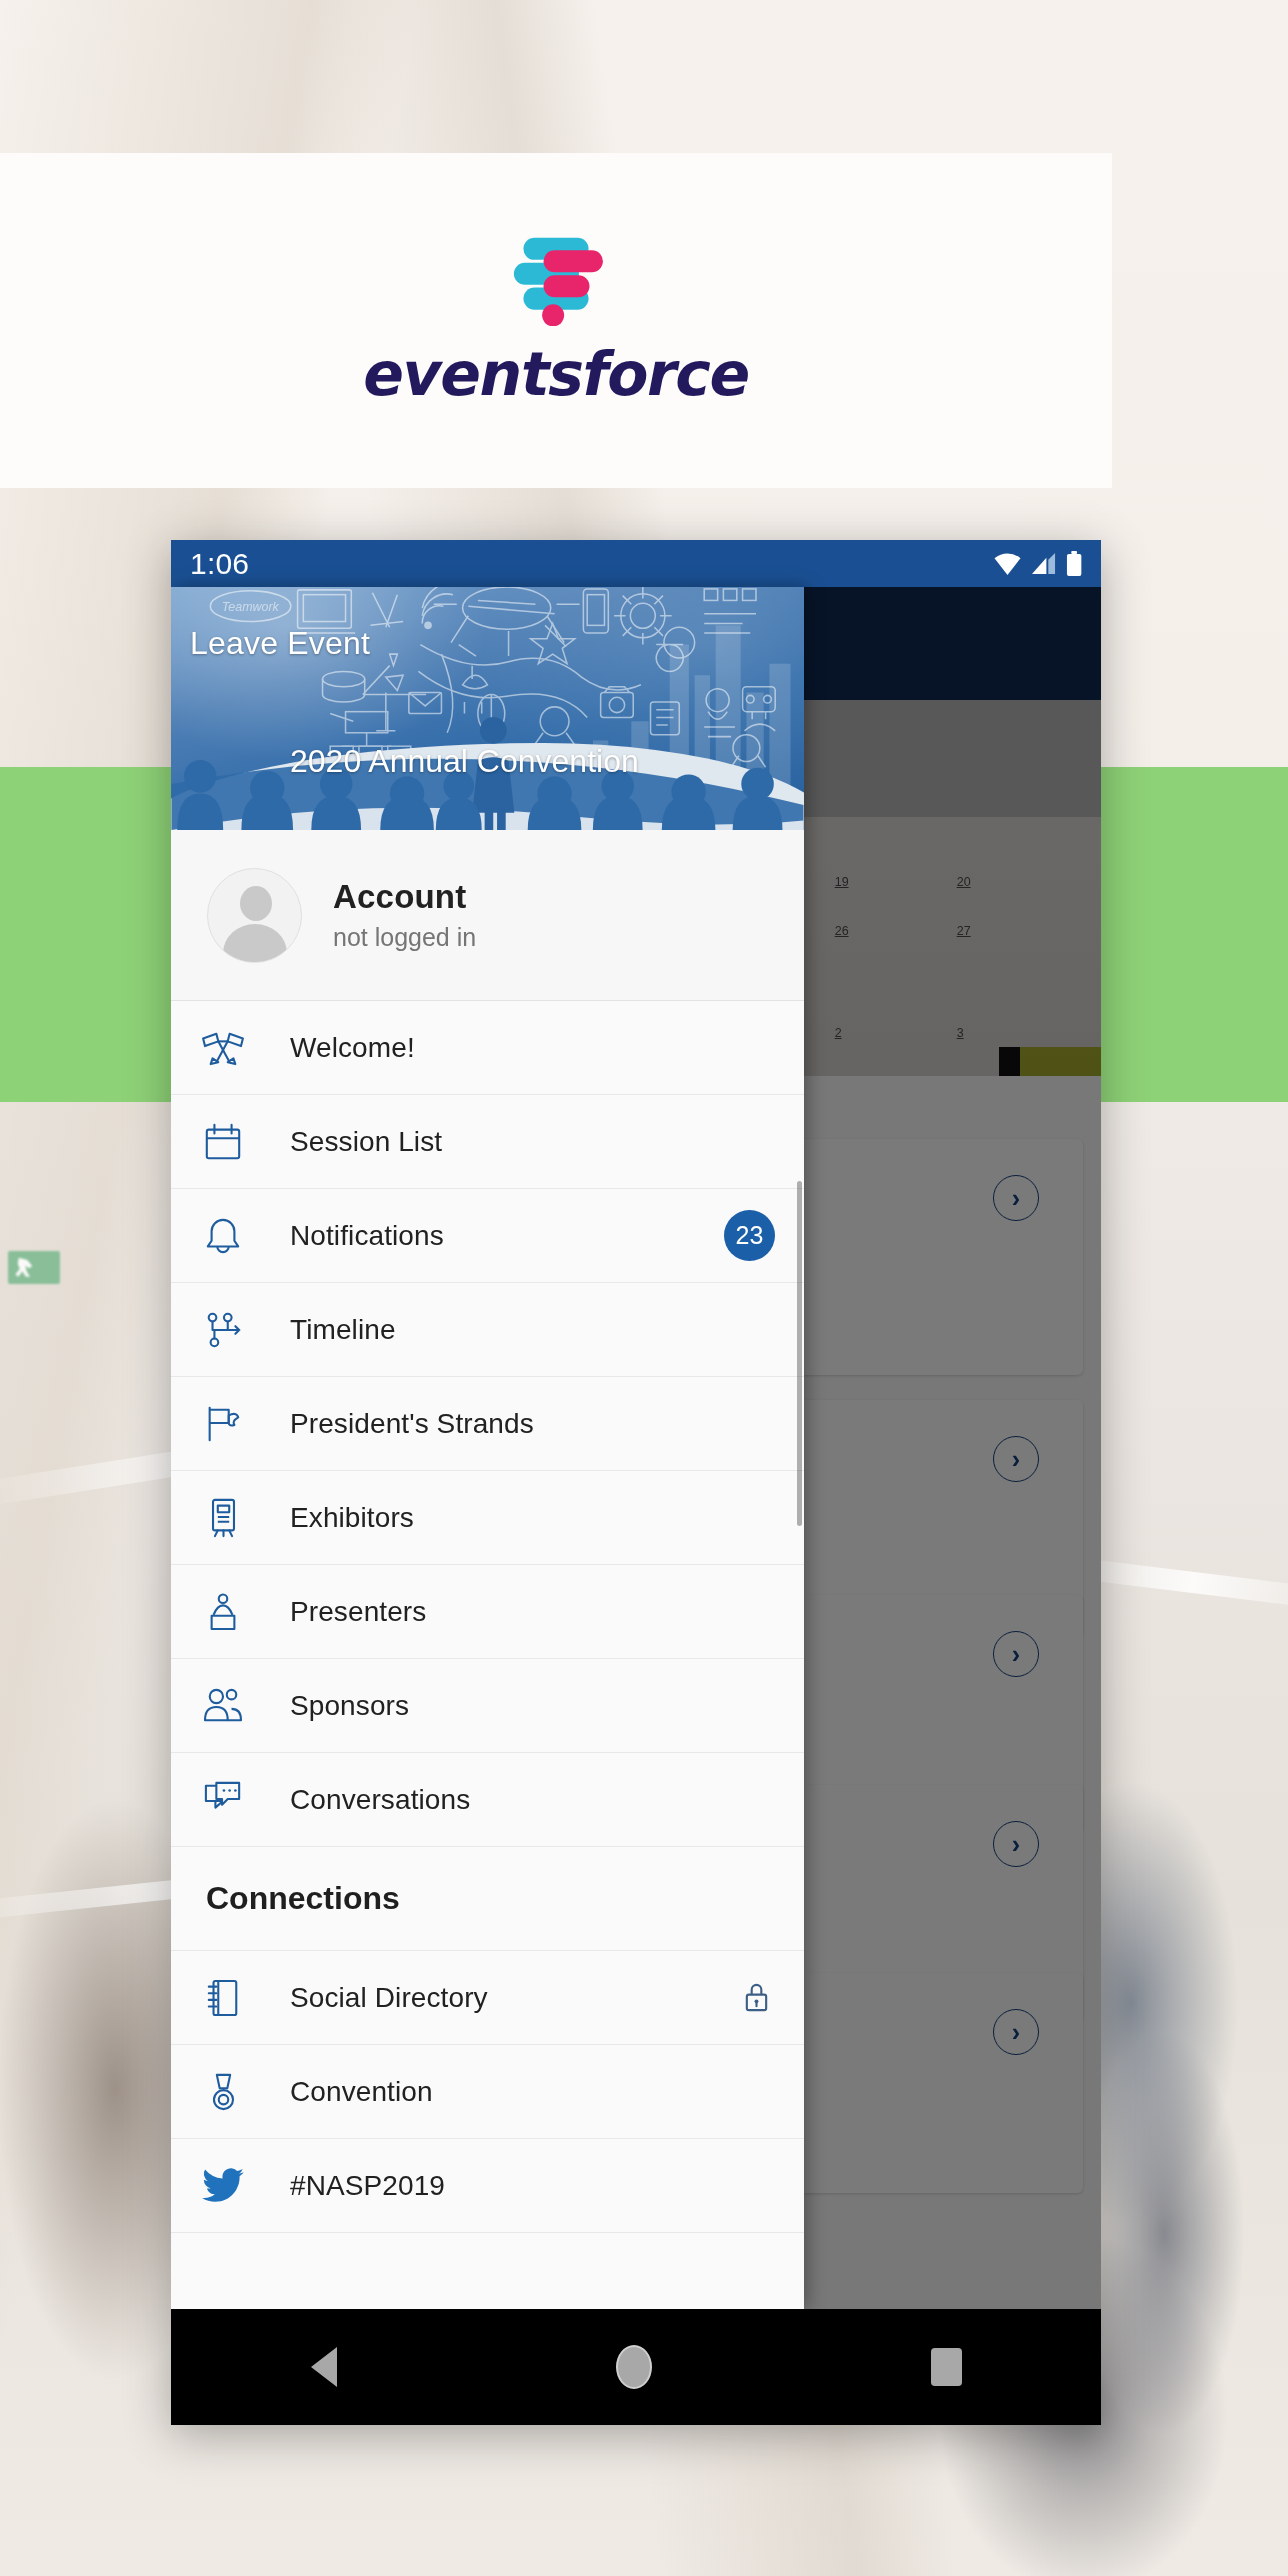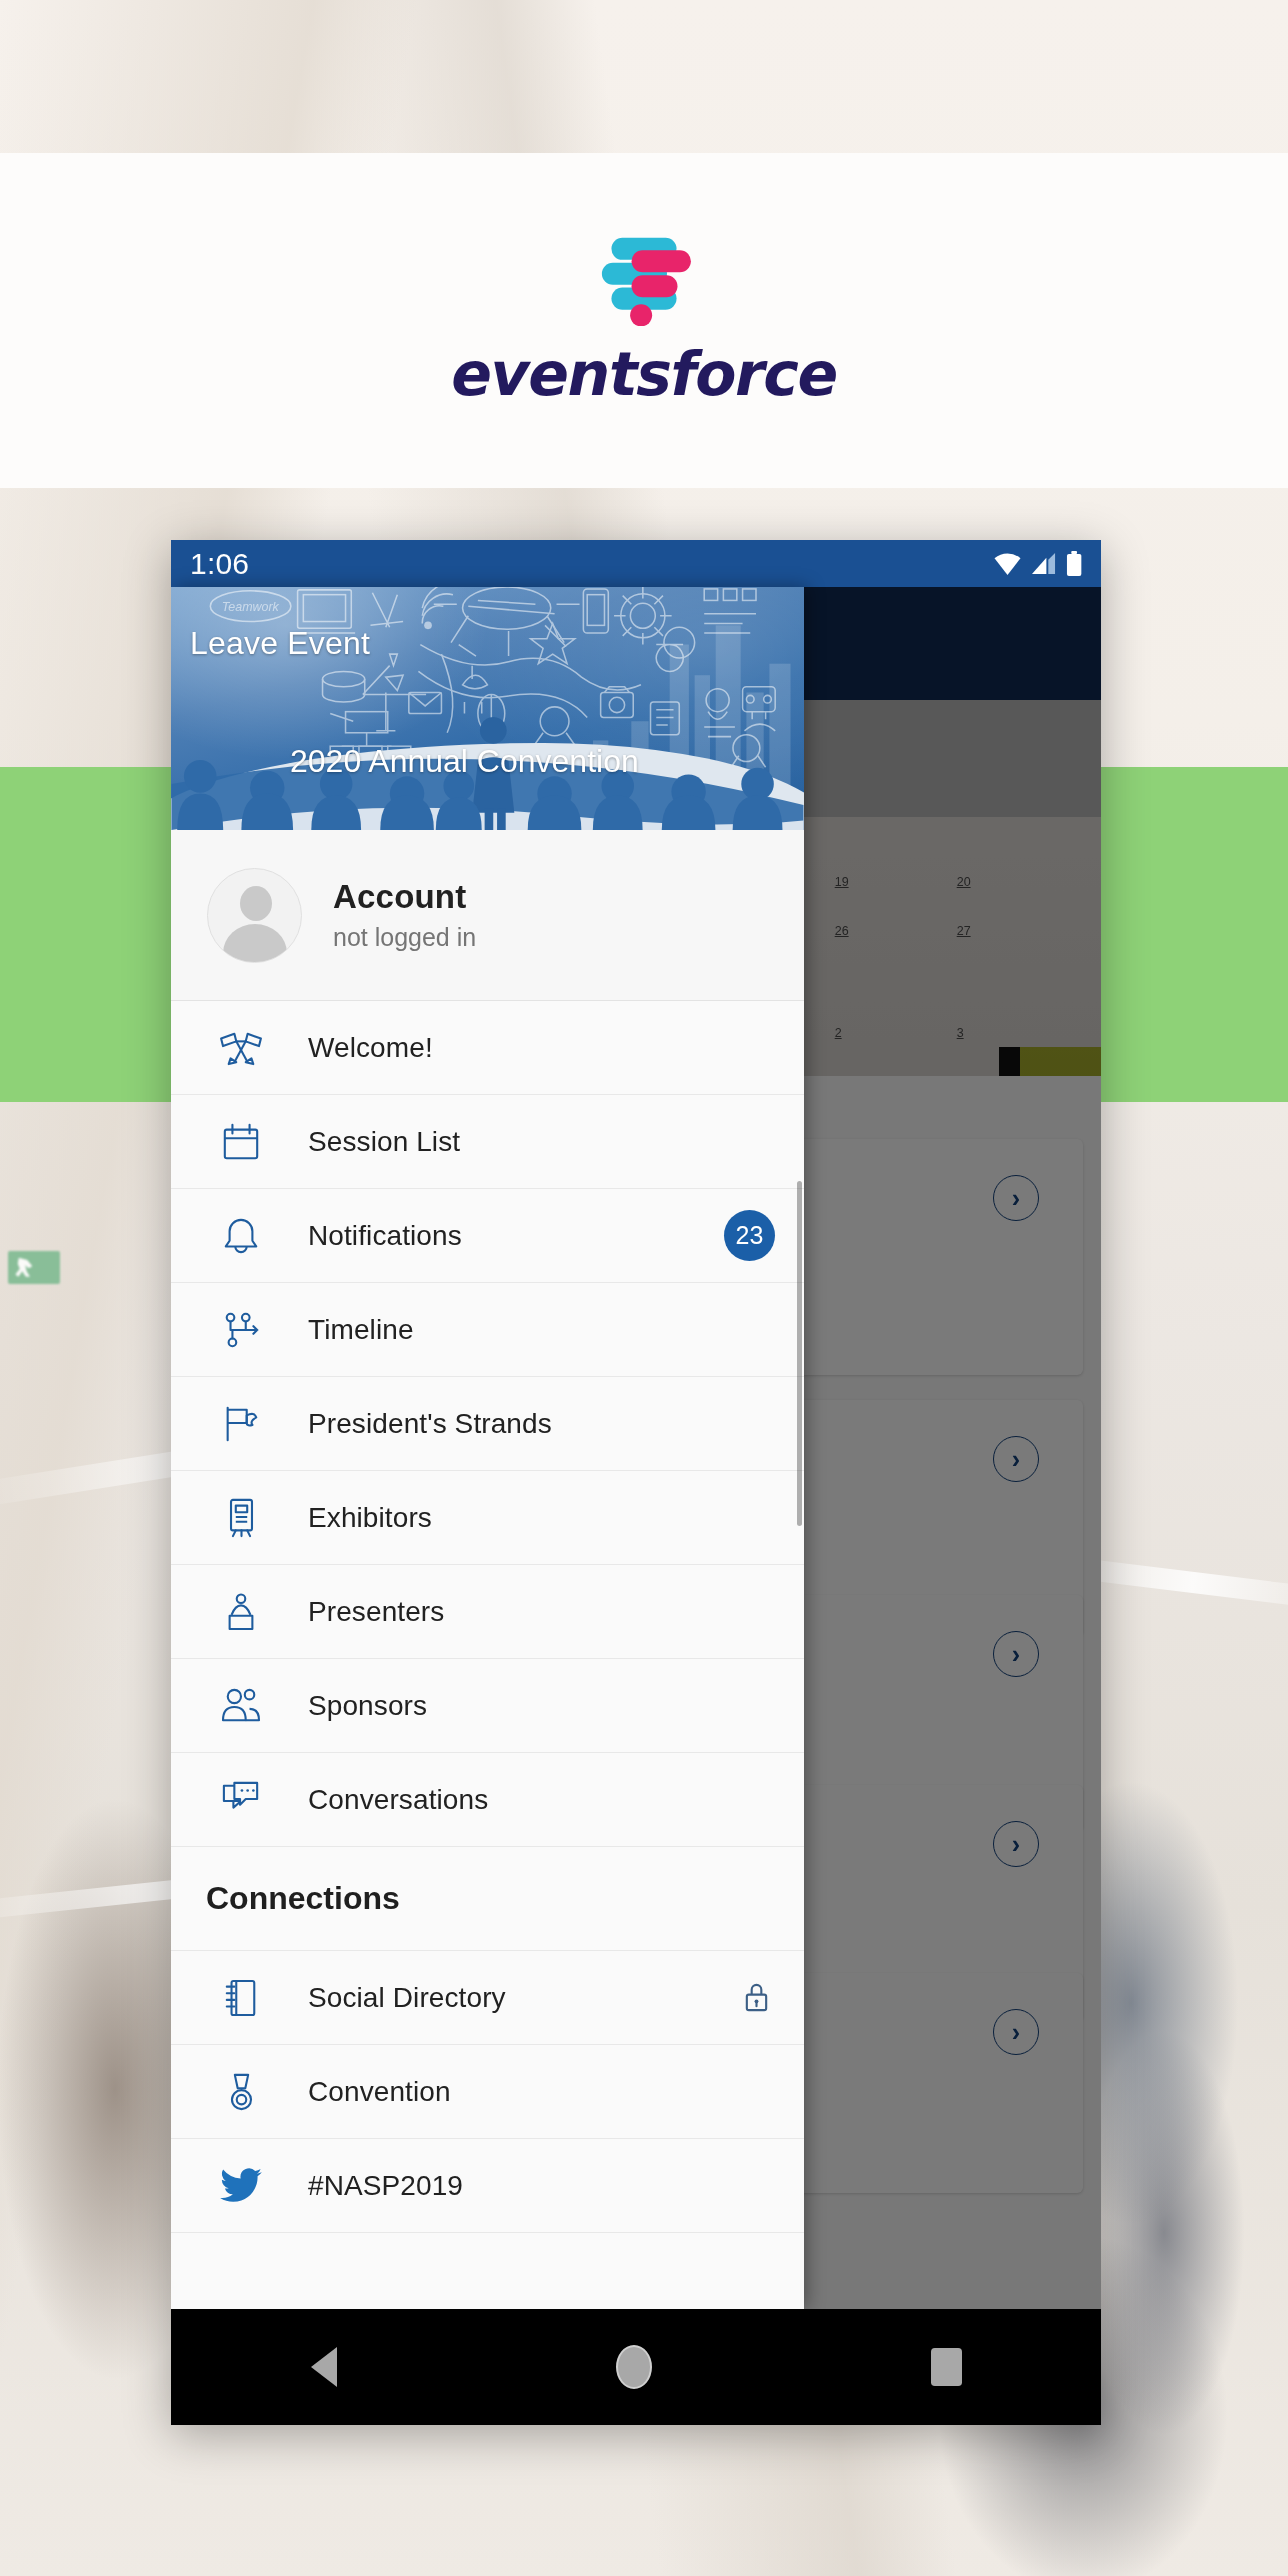--- a/index.html
+++ b/index.html
@@ -52,21 +52,21 @@
     content: "";
     position: absolute; left: 7.7px; top: 6.7px;
     width: 17px; height: 19px;
     background: #ffffff;
     clip-path: polygon(20% 0,70% 12%,100% 45%,78% 55%,58% 40%,66% 72%,86% 100%,62% 100%,40% 72%,18% 100%,0 88%,26% 58%,14% 32%);
   }
 
   
   .logo-panel {
     position: absolute; left: 0; top: 153px;
-    width: 1288px; height: 335px;
+    width: 1112px; height: 335px;
     background: #fdfcfb;
     display: flex; flex-direction: column;
     align-items: center; justify-content: center;
   }
   .logo-mark { width: 134px; height: 94px; margin-bottom: 13.4px; }
   .logo-word {
     font-family: "DejaVu Sans", sans-serif;
     font-style: italic; font-weight: 700;
     font-size: 60px; letter-spacing: -1.4px;
     color: #231a5e;
@@ -257,21 +257,21 @@
   .acct-text { margin-left: 31px; }
   .acct-name { font-size: 33px; font-weight: 700; color: #212121; letter-spacing: 0.2px; }
   .acct-sub  { font-size: 25px; color: #757575; margin-top: 6.7px; }
 
   
   .menu { background: #fafafa; }
   .menu-item {
     position: relative;
     height: 94px;
     display: flex; align-items: center;
-    padding-left: 43px;
+    padding-left: 25px;
     border-bottom: 1px solid #e8e8e8;
     background: #fafafa;
   }
   .mi-icon {
     width: 54px; height: 54px; flex: none;
     display: flex; align-items: center; justify-content: center;
     color: #1e5c9e;
   }
   .mi-label {
     margin-left: 40px;

